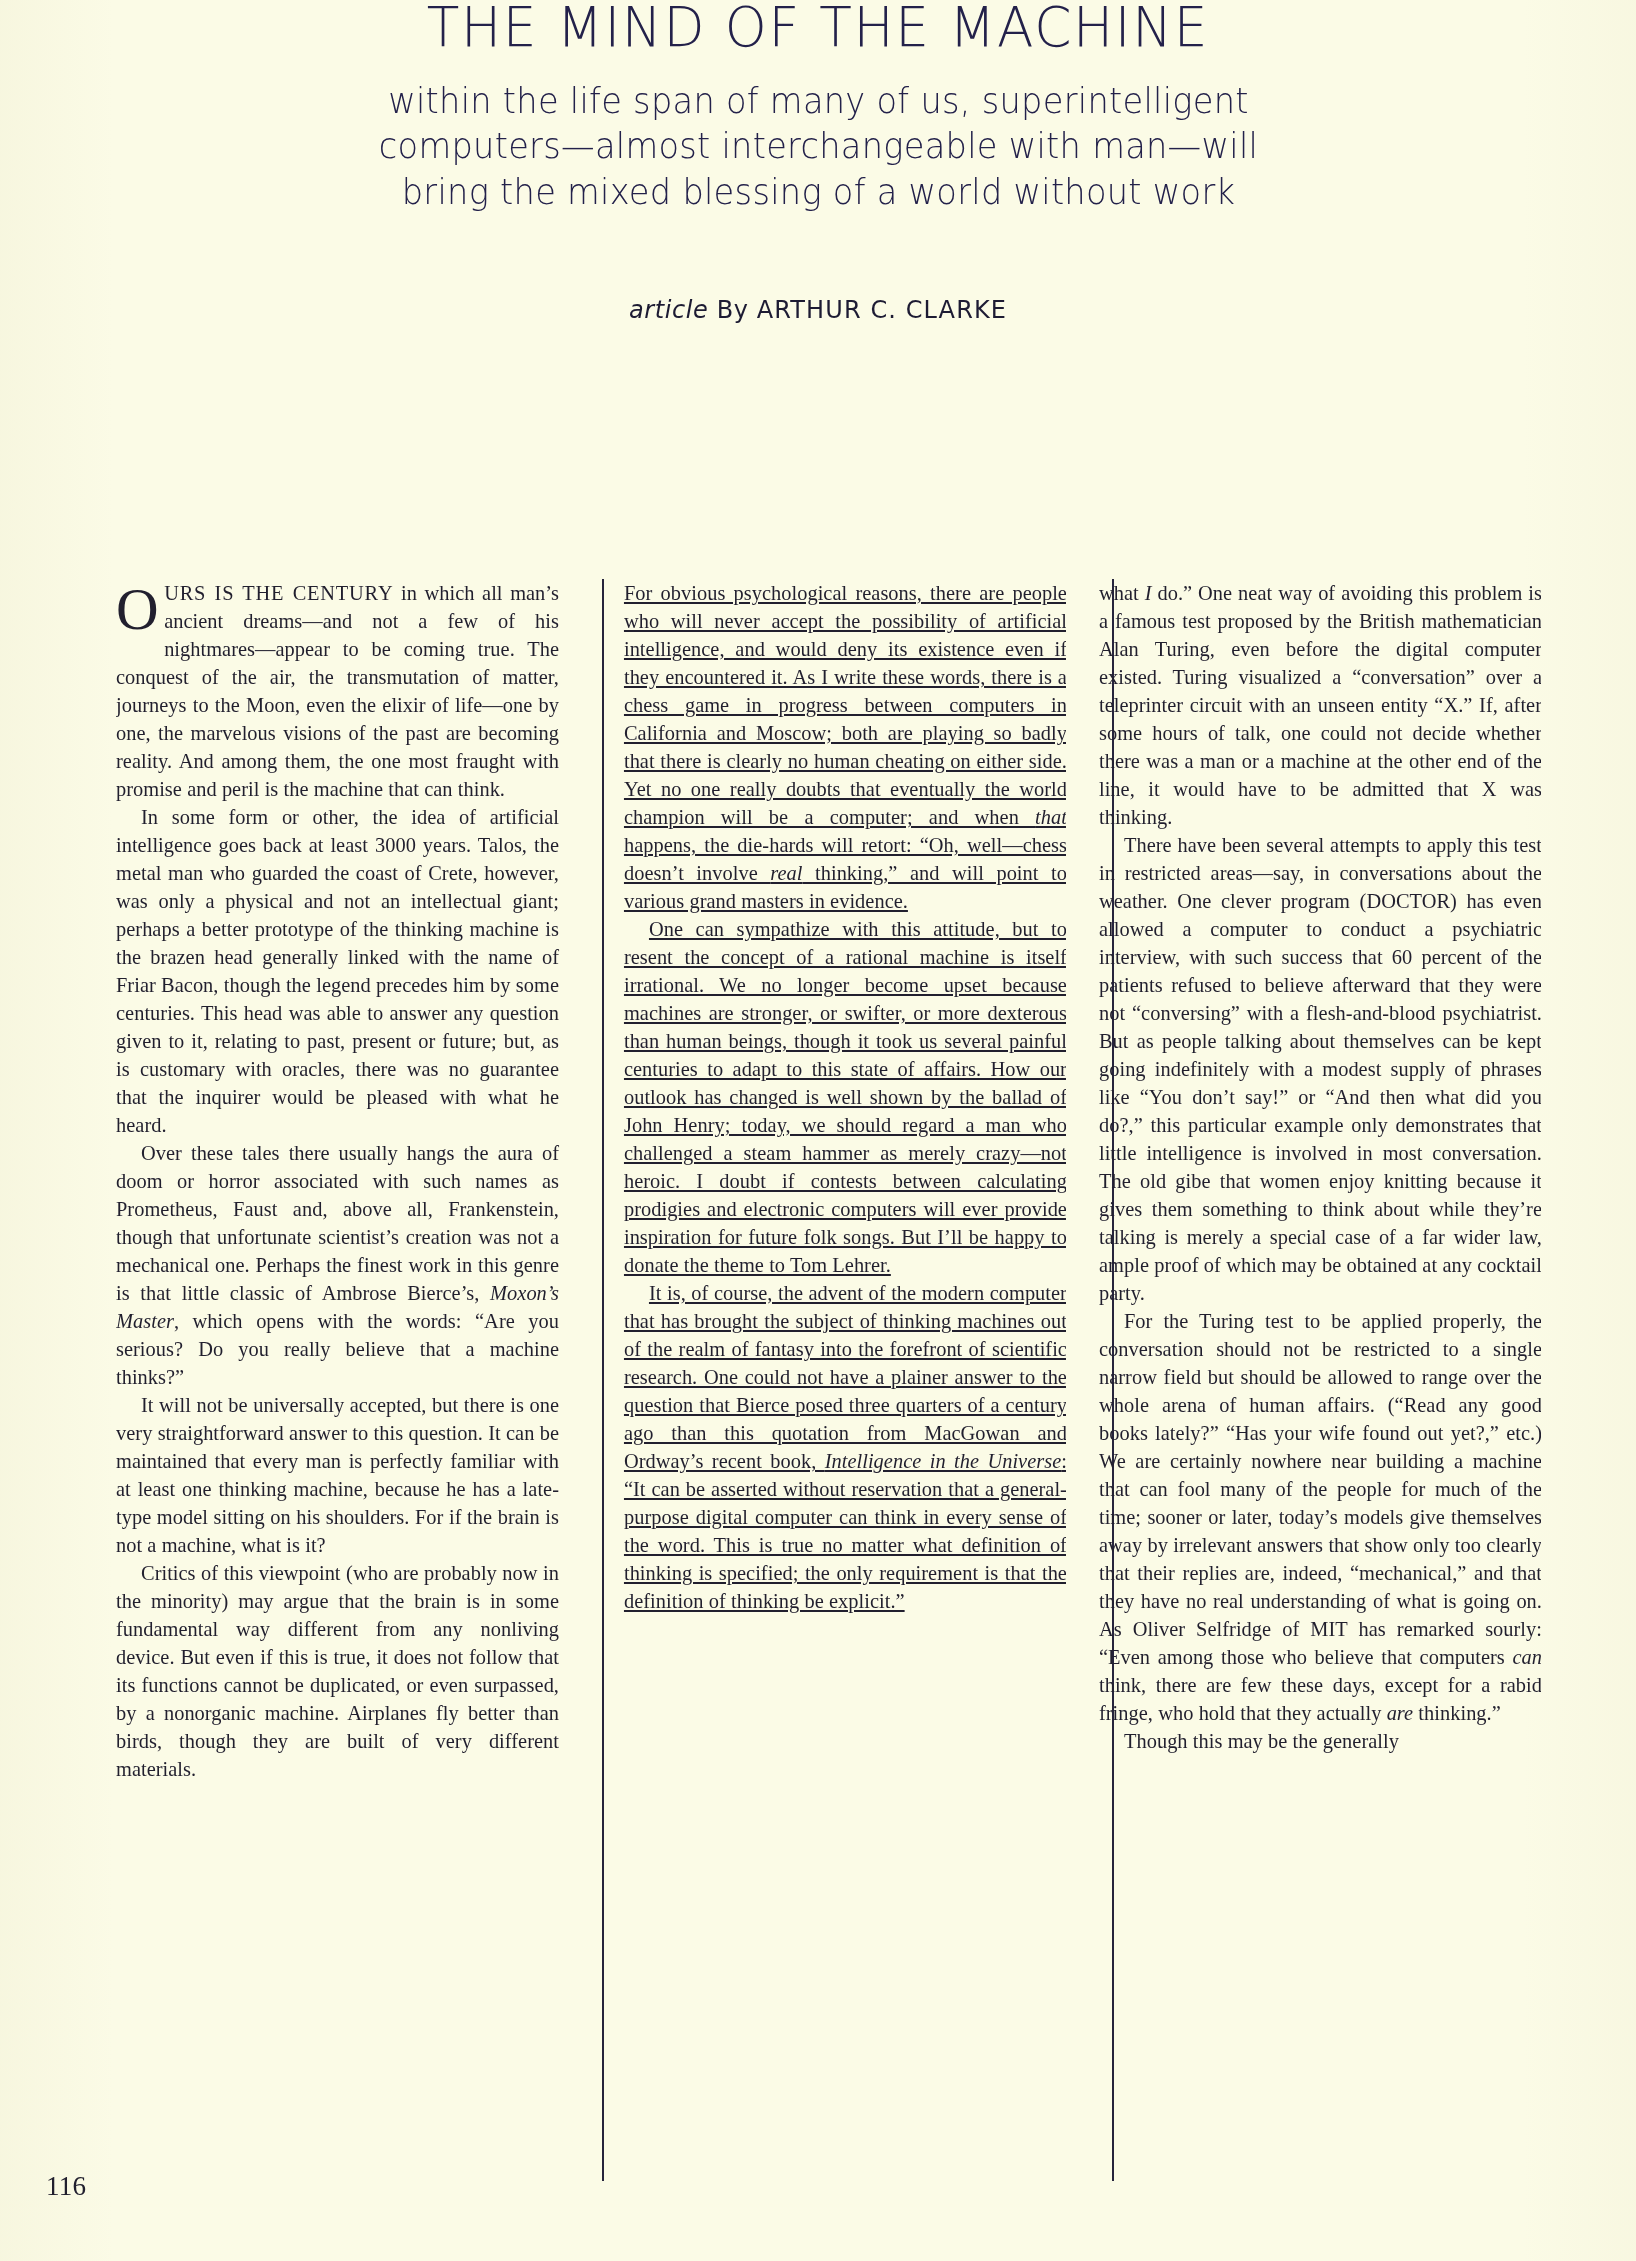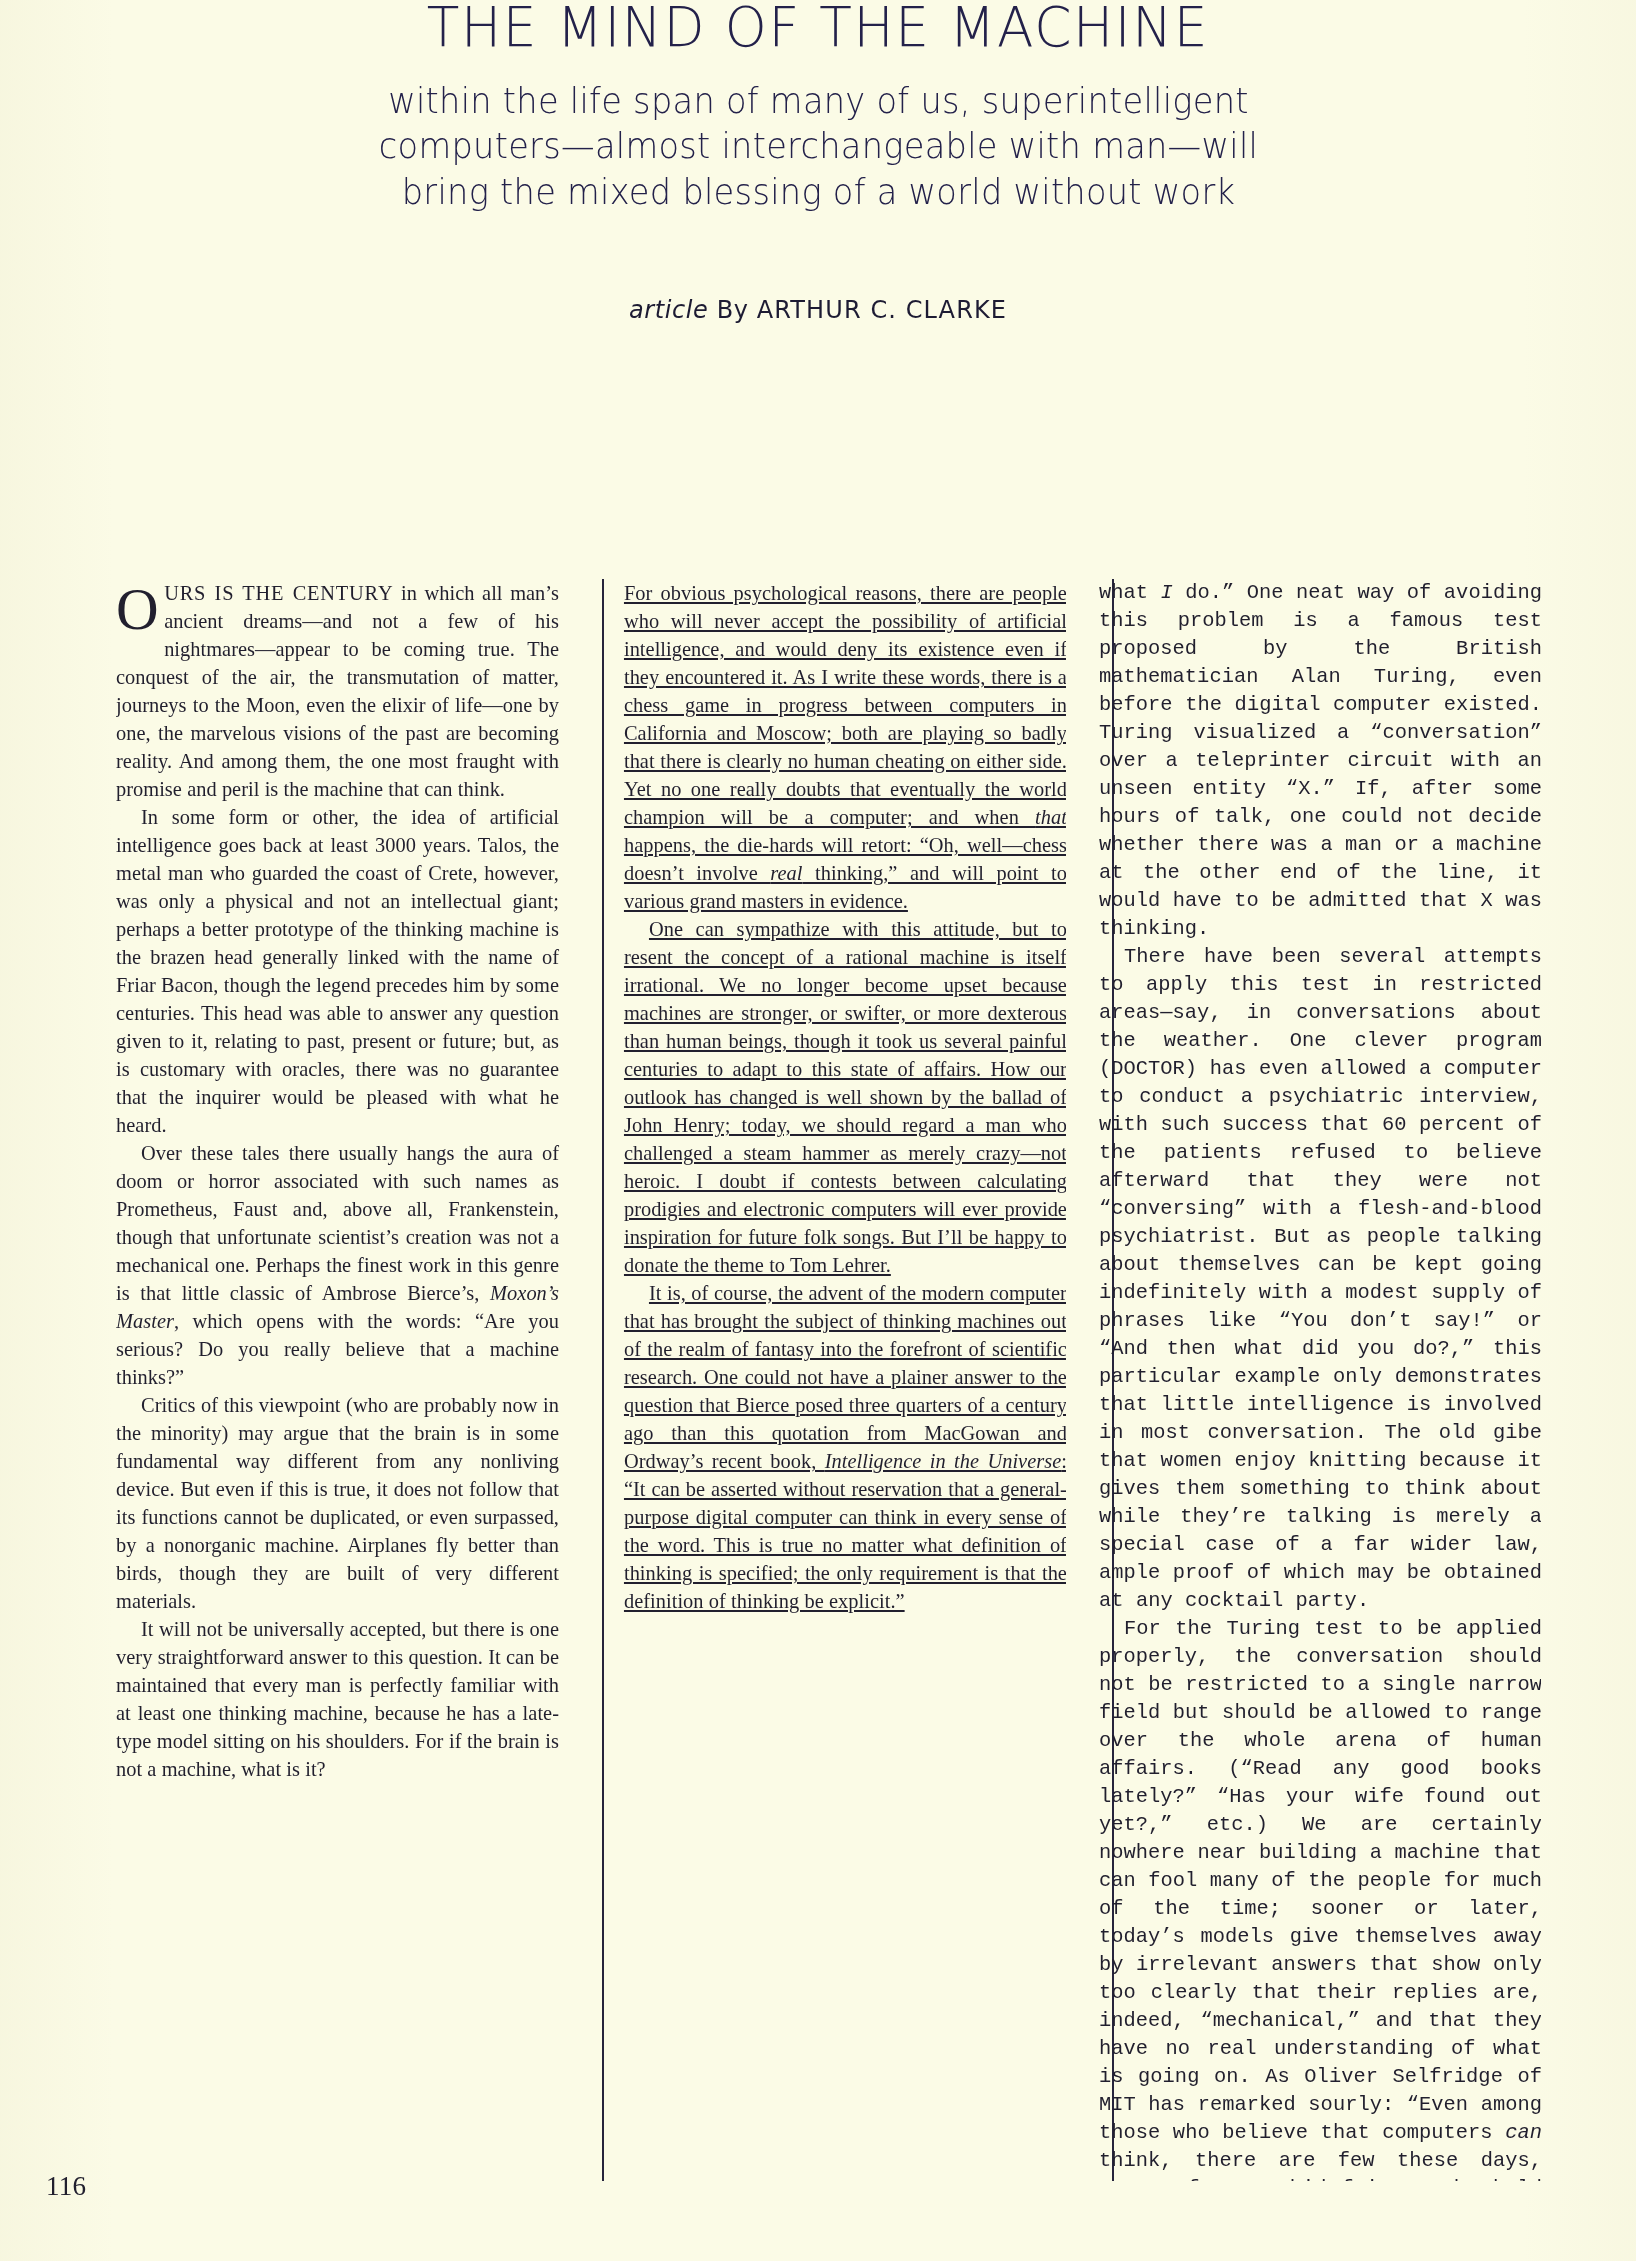--- a/index.html
+++ b/index.html
@@ -76,21 +76,21 @@
     font-size: 20.4px;
     line-height: 28px;
     text-align: justify;
     text-justify: inter-word;
     hyphens: manual;
     letter-spacing: 0.03px;
     word-spacing: 0.1px;
   }
   .col-1 .col-inner { width: 443px; }
   .col-2 .col-inner { width: 443px; text-decoration: underline; }
-  .col-3 .col-inner { width: 443px; font-family: Liberation Mono, monospace; }
+  .col-3 .col-inner { width: 443px; }
 
   .col p { margin: 0; text-indent: 25px; }
   .col p.first { text-indent: 0; }
 
   
   .rule {
     position: absolute;
     top: 0;
     width: 2.1px;
     height: 1602px;
@@ -155,22 +155,22 @@
 <div class="body-area">
   <div class="rule r1"></div>
   <div class="rule r2"></div>
 
   <div class="cols">
     <div class="col col-1">
       <div class="col-inner" id="col1">
           <p class="first"><span class="dropcap">O</span><span class="smallcaps">URS IS THE CENTURY</span> in which all man’s ancient dreams—and not a few of his nightmares—appear to be coming true. The conquest of the air, the transmutation of matter, journeys to the Moon, even the elixir of life—one by one, the marvelous visions of the past are becoming reality. And among them, the one most fraught with promise and peril is the machine that can think.</p>
           <p>In some form or other, the idea of artificial intelligence goes back at least 3000 years. Talos, the metal man who guarded the coast of Crete, however, was only a physical and not an intellectual giant; perhaps a better prototype of the thinking machine is the brazen head generally linked with the name of Friar Bacon, though the legend precedes him by some centuries. This head was able to answer any question given to it, relating to past, present or future; but, as is customary with oracles, there was no guarantee that the inquirer would be pleased with what he heard.</p>
           <p>Over these tales there usually hangs the aura of doom or horror associated with such names as Prometheus, Faust and, above all, Frankenstein, though that unfortunate scientist’s creation was not a mechanical one. Perhaps the finest work in this genre is that little classic of Ambrose Bierce’s, <i>Moxon’s Master</i>, which opens with the words: “Are you serious? Do you really believe that a machine thinks?”</p>
+          <p>It will not be universally accepted, but there is one very straightforward answer to this question. It can be maintained that every man is perfectly familiar with at least one thinking machine, because he has a late-type model sitting on his shoulders. For if the brain is not a machine, what is it?</p>
           <p>Critics of this viewpoint (who are probably now in the minority) may argue that the brain is in some fundamental way different from any nonliving device. But even if this is true, it does not follow that its functions cannot be duplicated, or even surpassed, by a nonorganic machine. Airplanes fly better than birds, though they are built of very different materials.</p>
-          <p>It will not be universally accepted, but there is one very straightforward answer to this question. It can be maintained that every man is perfectly familiar with at least one thinking machine, because he has a late-type model sitting on his shoulders. For if the brain is not a machine, what is it?</p>
         </div>
     </div>
     <div class="col col-2">
       <div class="col-inner" id="col2">
           <p class="first">For obvious psychological reasons, there are people who will never accept the possibility of artificial intelligence, and would deny its existence even if they encountered it. As I write these words, there is a chess game in progress between computers in California and Moscow; both are playing so badly that there is clearly no human cheating on either side. Yet no one really doubts that eventually the world champion will be a computer; and when <i>that</i> happens, the die-hards will retort: “Oh, well—chess doesn’t involve <i>real</i> thinking,” and will point to various grand masters in evidence.</p>
           <p>One can sympathize with this attitude, but to resent the concept of a rational machine is itself irrational. We no longer become upset because machines are stronger, or swifter, or more dexterous than human beings, though it took us several painful centuries to adapt to this state of affairs. How our outlook has changed is well shown by the ballad of John Henry; today, we should regard a man who challenged a steam hammer as merely crazy—not heroic. I doubt if contests between calculating prodigies and electronic computers will ever provide inspiration for future folk songs. But I’ll be happy to donate the theme to Tom Lehrer.</p>
           <p>It is, of course, the advent of the modern computer that has brought the subject of thinking machines out of the realm of fantasy into the forefront of scientific research. One could not have a plainer answer to the question that Bierce posed three quarters of a century ago than this quotation from MacGowan and Ordway’s recent book, <i>Intelligence in the Universe</i>: “It can be asserted without reservation that a general-purpose digital computer can think in every sense of the word. This is true no matter what definition of thinking is specified; the only requirement is that the definition of thinking be explicit.”</p>
         </div>
     </div>
     <div class="col col-3">

